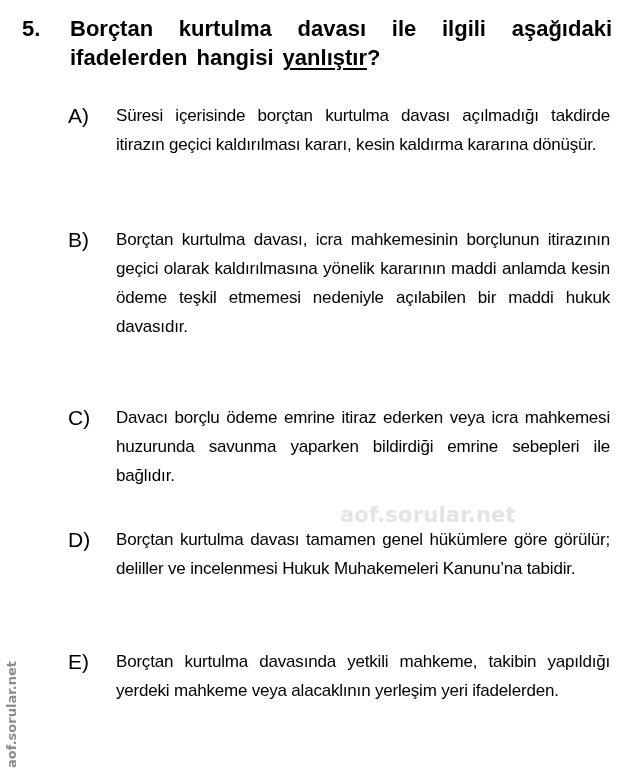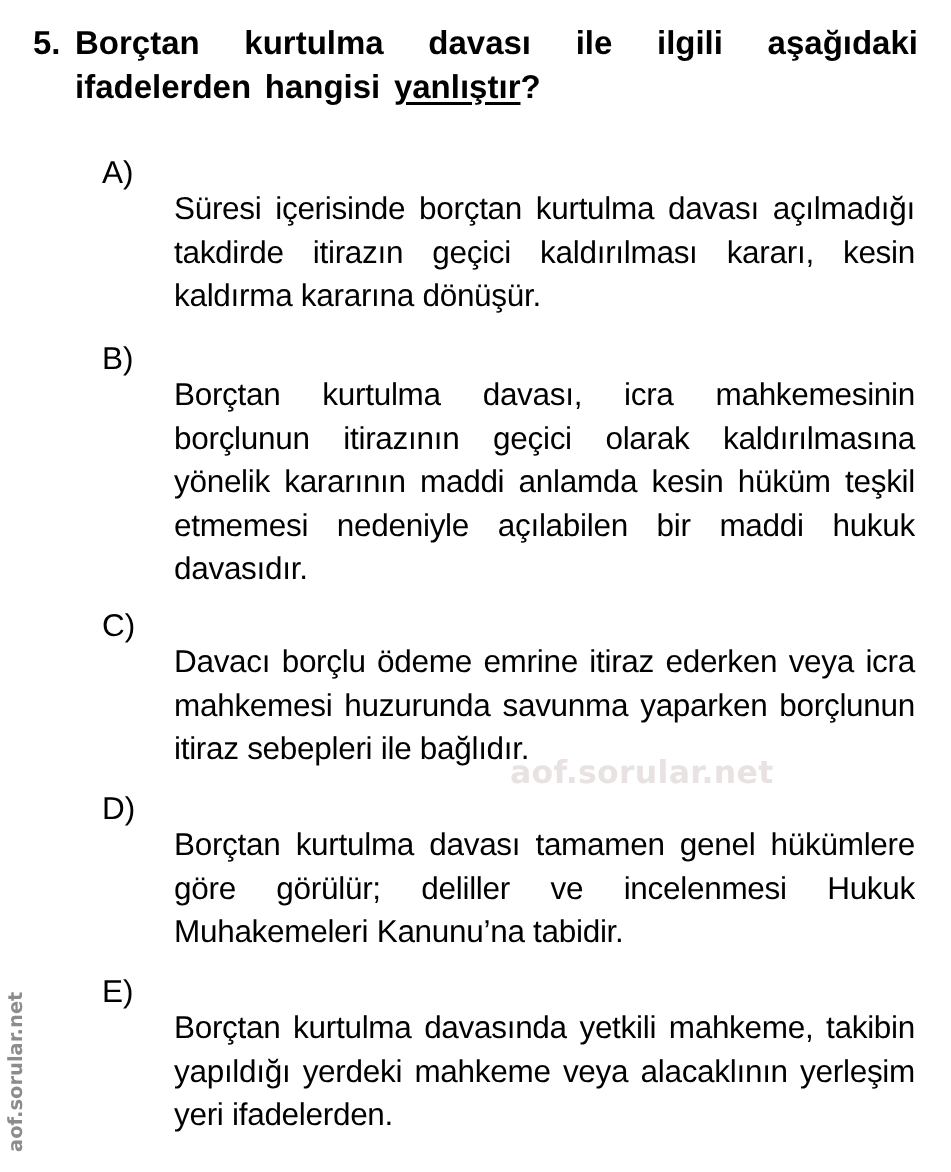--- a/index.html
+++ b/index.html
@@ -23,21 +23,21 @@
     }
     .q-number {
       position: absolute;
       left: 0;
       top: 0;
       font-weight: bold;
       font-size: 22px;
       line-height: 29px;
     }
     .q-text {
-      margin-left: 28px;
+      margin-left: 48px;
       font-weight: bold;
       font-size: 22px;
       line-height: 29px;
       text-align: justify;
       text-align-last: left;
       word-spacing: 3px;
     }
     .q-text u {
       text-decoration: underline;
       text-decoration-thickness: 2px;
@@ -50,26 +50,25 @@
     }
     .opt-letter {
       position: absolute;
       left: 0;
       top: 0;
       font-size: 21px;
       line-height: 29px;
     }
     .opt-text {
       margin-left: 48px;
-      font-size: 21px;
+      font-size: 17px;
       line-height: 29px;
       text-align: justify;
       text-align-last: left;
       letter-spacing: -0.2px;
-      margin-top: 24px;
     }
     .wm-center {
       position: absolute;
       left: 340px;
       top: 503px;
       font-size: 21px;
       font-weight: bold;
       color: #e9e2e2;
       font-family: "DejaVu Sans", sans-serif;
       letter-spacing: 0.2px;
@@ -96,26 +95,26 @@
   <div class="q-text"><span>Borçtan kurtulma davası ile ilgili aşağıdaki ifadelerden hangisi </span><u>yanlıştır</u><span>?</span></div>
 </div>
 
 <div class="option" style="top:101px;">
   <span class="opt-letter">A)</span>
   <div class="opt-text">Süresi içerisinde borçtan kurtulma davası açılmadığı takdirde itirazın geçici kaldırılması kararı, kesin kaldırma kararına dönüşür.</div>
 </div>
 
 <div class="option" style="top:225px;">
   <span class="opt-letter">B)</span>
-  <div class="opt-text">Borçtan kurtulma davası, icra mahkemesinin borçlunun itirazının geçici olarak kaldırılmasına yönelik kararının maddi anlamda kesin hüküm teşkil etmemesi nedeniyle açılabilen bir maddi hukuk davasıdır.</div>
+  <div class="opt-text">Borçtan kurtulma davası, icra mahkemesinin borçlunun itirazının geçici olarak kaldırılmasına yönelik kararının maddi anlamda kesin ödeme teşkil etmemesi nedeniyle açılabilen bir maddi hukuk davasıdır.</div>
 </div>
 
 <div class="option" style="top:403px;">
   <span class="opt-letter">C)</span>
-  <div class="opt-text">Davacı borçlu ödeme emrine itiraz ederken veya icra mahkemesi huzurunda savunma yaparken borçlunun itiraz sebepleri ile bağlıdır.</div>
+  <div class="opt-text">Davacı borçlu ödeme emrine itiraz ederken veya icra mahkemesi huzurunda savunma yaparken bildirdiği emrine sebepleri ile bağlıdır.</div>
 </div>
 
 <div class="option" style="top:525px;">
   <span class="opt-letter">D)</span>
   <div class="opt-text">Borçtan kurtulma davası tamamen genel hükümlere göre görülür; deliller ve incelenmesi Hukuk Muhakemeleri Kanunu’na tabidir.</div>
 </div>
 
 <div class="option" style="top:647px;">
   <span class="opt-letter">E)</span>
   <div class="opt-text">Borçtan kurtulma davasında yetkili mahkeme, takibin yapıldığı yerdeki mahkeme veya alacaklının yerleşim yeri ifadelerden.</div>

